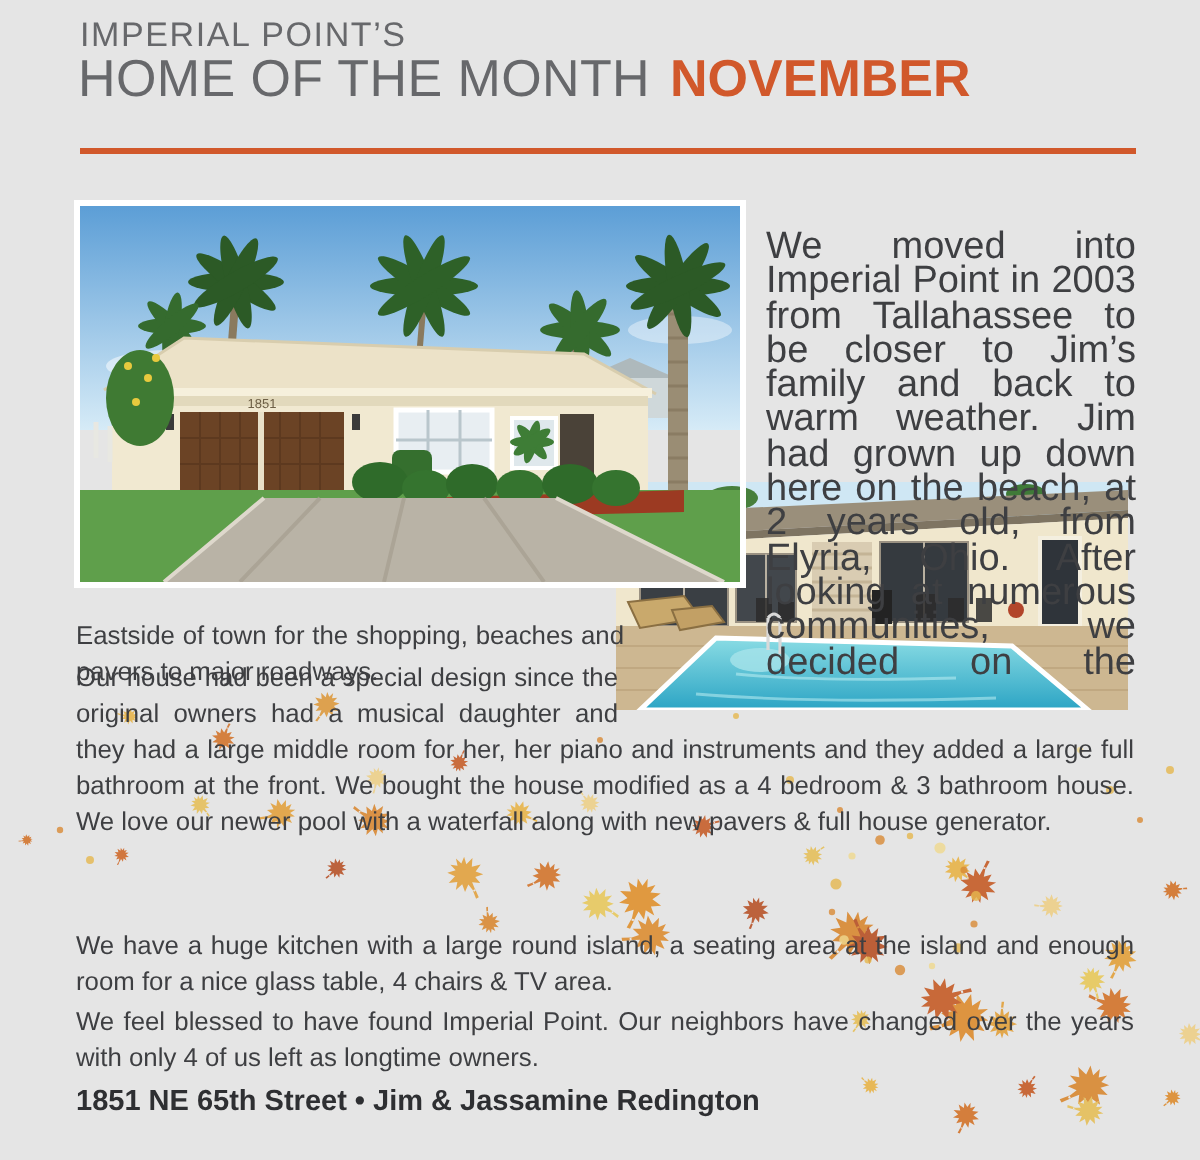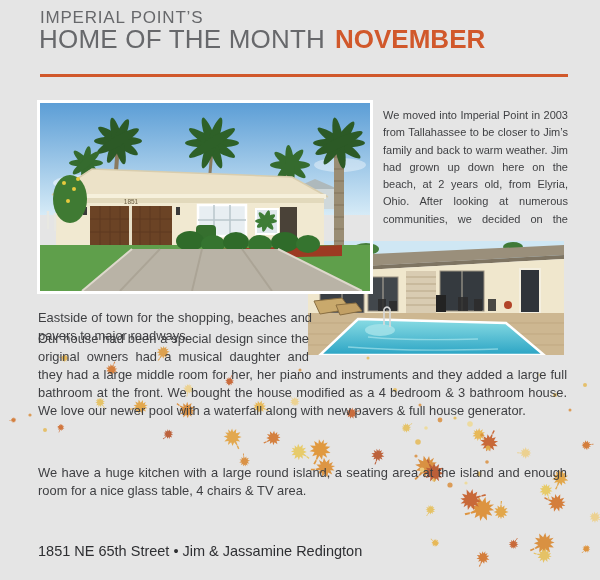--- a/index.html
+++ b/index.html
@@ -19,30 +19,30 @@
   .title .month{color:#d1582b;font-weight:bold;margin-left:10px;letter-spacing:0;}
   .rule{position:absolute;left:40px;top:74px;width:528px;height:3px;background:#d1582b;}
   
   .photo{position:absolute;display:block;}
   .photo-front{left:40px;top:103px;width:330px;height:188px;z-index:3;outline:3px solid #fff;}
   .photo-pool{left:308px;top:241px;width:256px;height:114px;z-index:2;}
   .photo svg{display:block;width:100%;height:100%;}
   
   .txt{position:absolute;font-size:12.9px;line-height:18px;text-align:justify;z-index:4;}
   .intro-right{
-    left:383px;top:96px;width:185px;font-size:11px;line-height:17.3px;
+    left:383px;top:96px;width:185px;font-size:19px;line-height:17.3px;
     text-align:justify;text-align-last:justify;
   }
   .intro-cont{left:38px;top:296px;width:274px;}
   .para-house{left:38px;top:330px;width:529px;}
   .pool-spacer{float:right;width:258px;height:19px;}
   .para-kitchen{left:38px;top:444px;width:529px;margin-top:20px;}
   .para-blessed{left:38px;top:489px;width:529px;}
   .byline{
-    left:38px;top:527px;width:529px;font-weight:normal;font-size:14.5px;
+    left:38px;top:527px;width:529px;font-weight:bold;font-size:14.5px;
     text-align:left;color:#2e2f32;
   }
   
   .leaves{position:absolute;left:0;top:330px;width:600px;height:250px;z-index:1;pointer-events:none;}
 </style>
 </head>
 <body>
 
 <div class="page">
 
@@ -188,20 +188,21 @@
     </svg>
   </div>
 
   <p class="txt intro-right">We moved into Imperial Point in 2003 from Tallahassee to be closer to Jim’s family and back to warm weather.  Jim had grown up down here on the beach, at 2 years old, from Elyria, Ohio. After looking at numerous communities, we decided on the</p>
   <p class="txt intro-cont">Eastside of town for the shopping, beaches and pavers to major roadways.</p>
   <div class="txt para-house">
     <div class="pool-spacer"></div>
     <span>Our house had been a special design since the original owners had a musical daughter and they had a large middle room for her, her piano and instruments and they added a large full bathroom at the front.  We bought the house modified as a 4 bedroom &amp; 3 bathroom house. We love our newer pool with a waterfall along with new pavers &amp; full house generator.</span>
   </div>
   <p class="txt para-kitchen">We have a huge kitchen with a large round island, a seating area at the island and enough room for a nice glass table, 4 chairs &amp; TV area.</p>
+  <p class="txt para-blessed">We feel blessed to have found Imperial Point.  Our neighbors have changed over the years with only 4 of us left as longtime owners.</p>
   <p class="txt byline">1851 NE 65th Street •  Jim &amp; Jassamine Redington</p>
 
   <svg class="leaves" viewBox="0 0 600 250">
     <defs>
       <path id="leaf" d="M50,4 L55,20 L68,10 L64,27 L83,22 L72,38 L92,44 L74,52 L86,66 L67,62 L70,80 L55,69 L52,90 L48,90 L45,69 L30,80 L33,62 L14,66 L26,52 L8,44 L28,38 L17,22 L36,27 L32,10 L45,20 Z M47,86 L44,106 L51,106 L53,86 Z"></path>
     </defs>
     <g opacity=".9">
       <use href="#leaf" transform="translate(160 12) rotate(30) scale(0.16)" fill="#dd9a3f"></use>
       <use href="#leaf" transform="translate(70 24) rotate(100) scale(0.10)" fill="#e8b54c"></use>
       <use href="#leaf" transform="translate(116 48) rotate(200) scale(0.14)" fill="#d3762e"></use>

